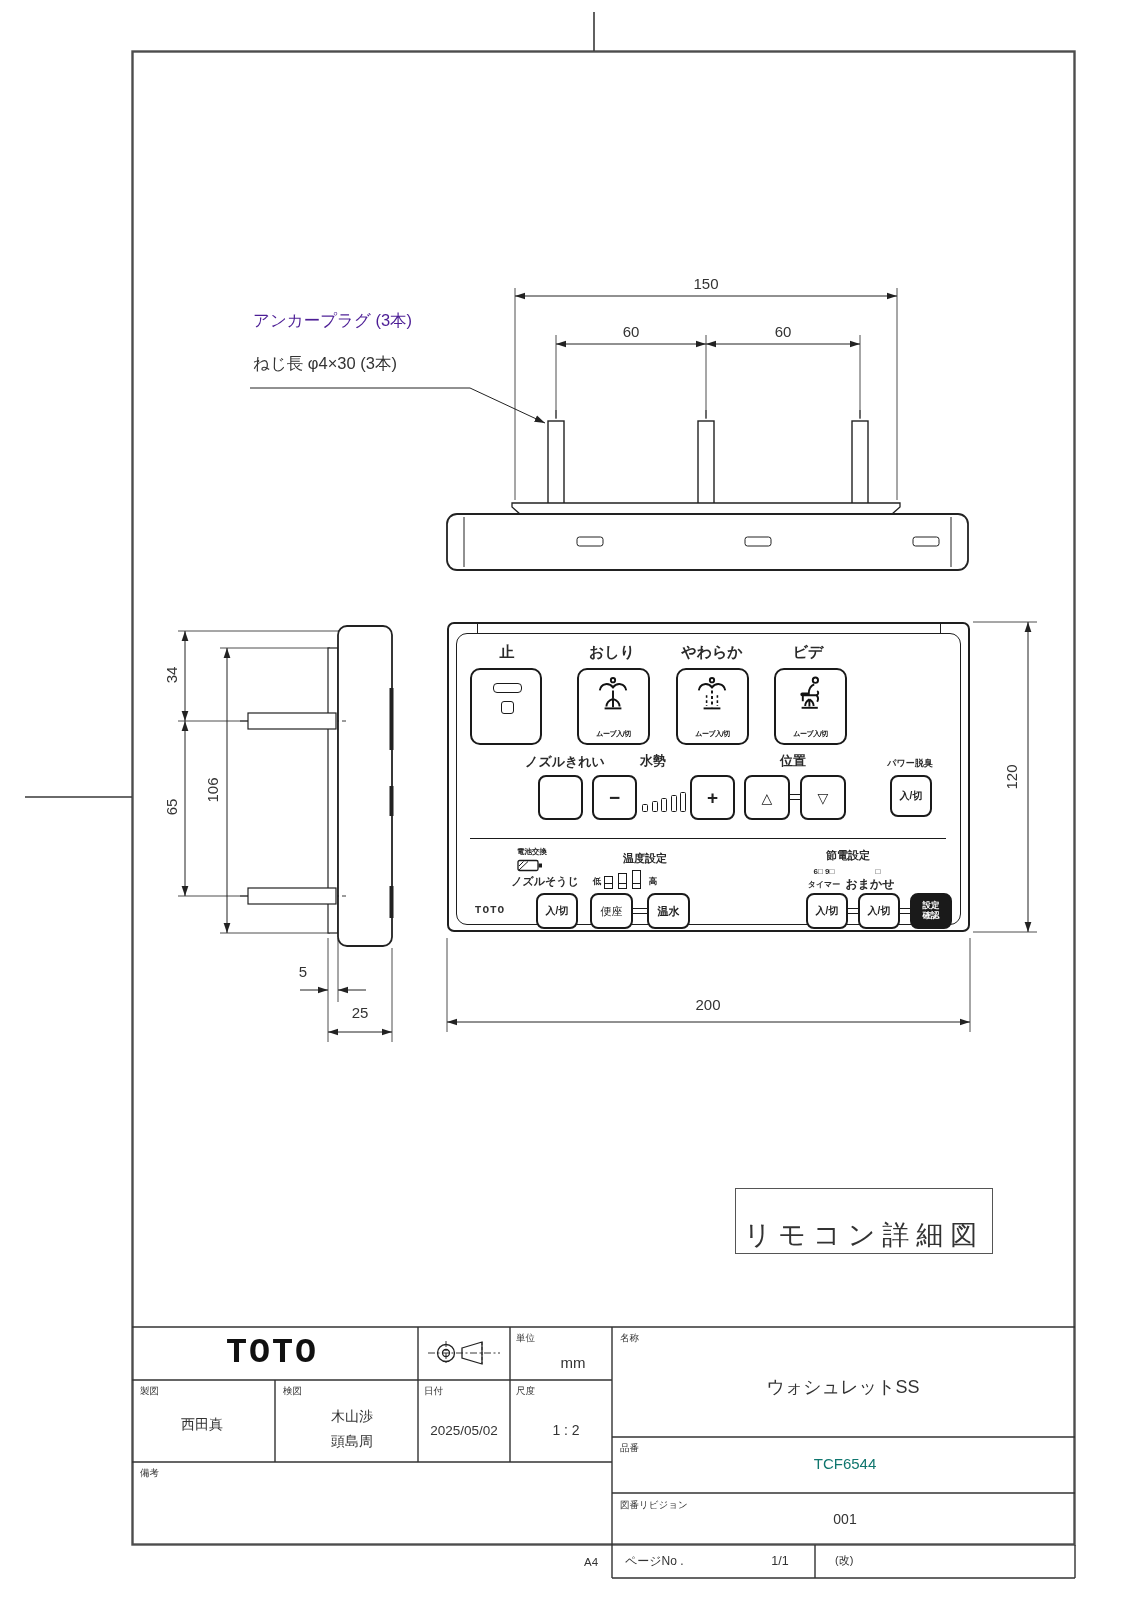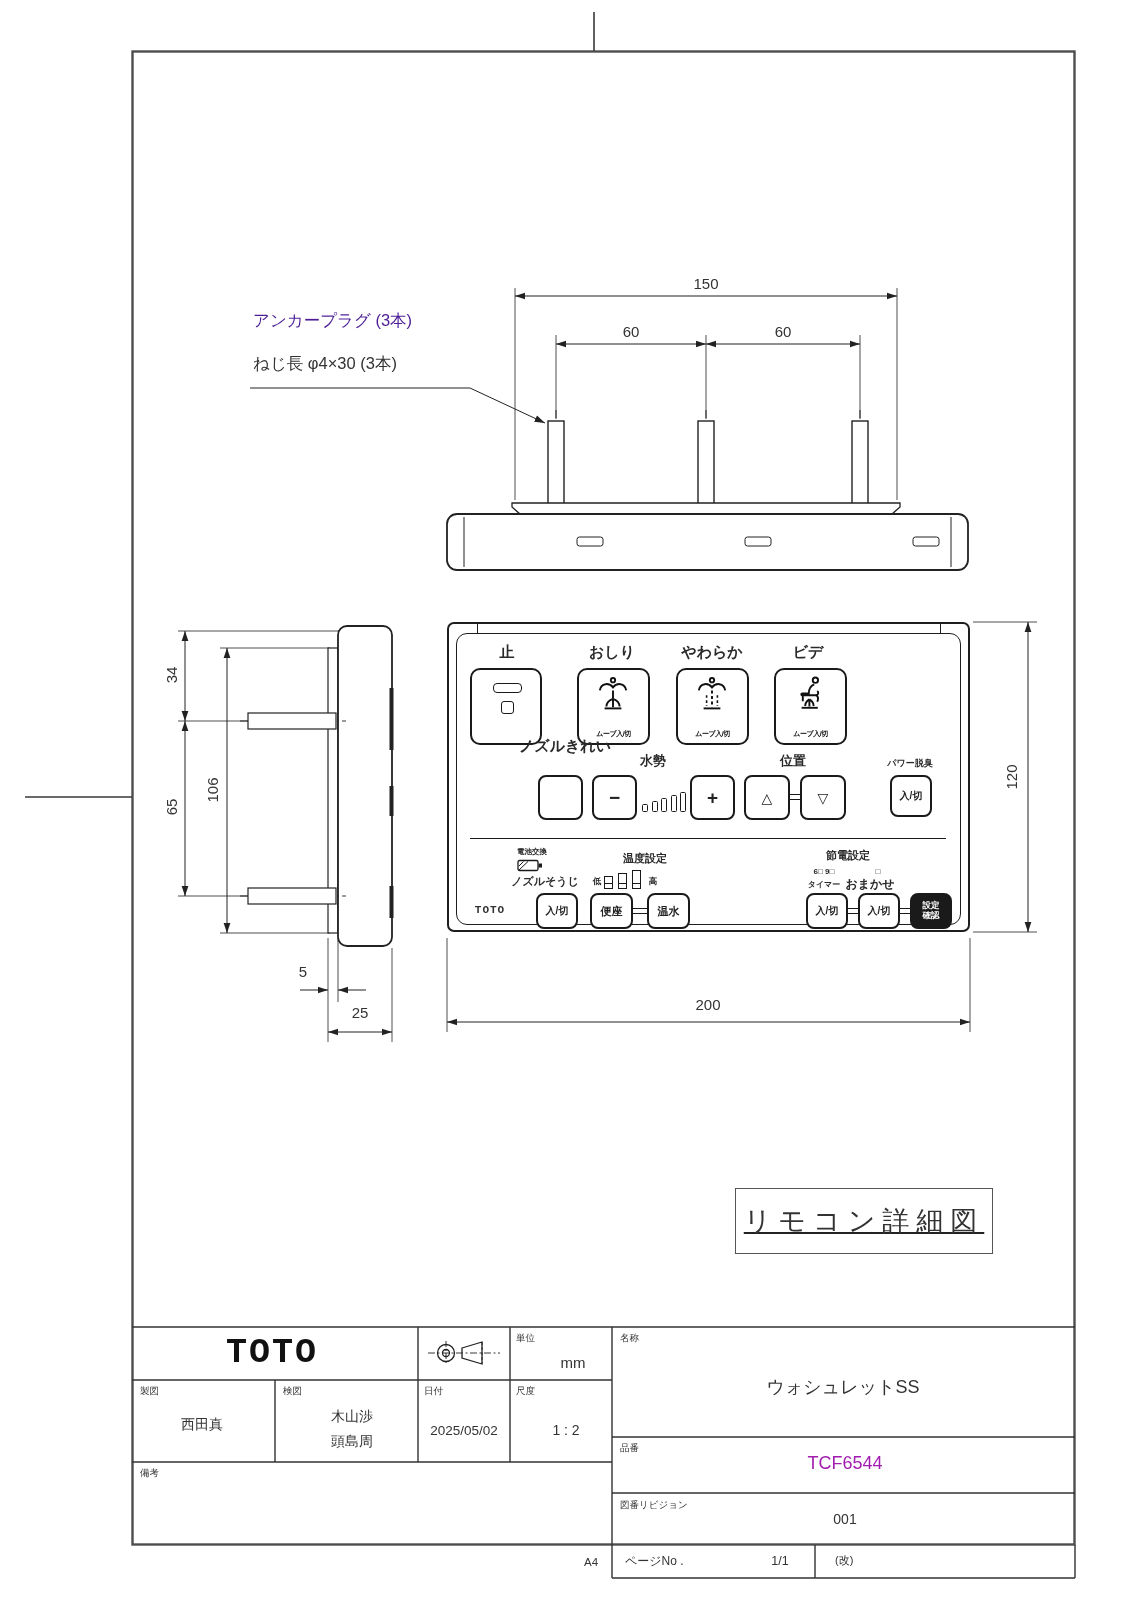--- a/index.html
+++ b/index.html
@@ -20,21 +20,21 @@
        display:flex;align-items:center;justify-content:center;box-sizing:border-box;}
   .btn.sm{border-width:2px;border-radius:8px;}
   .conn{position:absolute;height:6px;border-top:1.6px solid #1a1a1a;border-bottom:1.6px solid #1a1a1a;box-sizing:border-box;}
   .wbar{position:absolute;width:6px;border:1.1px solid #1a1a1a;background:#fff;border-radius:1.5px;box-sizing:border-box;}
   .tbar{position:absolute;width:9px;border:1.2px solid #1a1a1a;background:#fff;box-sizing:border-box;}
   .tbar i{position:absolute;left:0;right:0;bottom:0;height:4px;border-top:1.2px solid #1a1a1a;display:block;}
   .movelbl{position:absolute;left:0;right:0;bottom:4px;text-align:center;font-size:7px;font-weight:bold;color:#111;letter-spacing:-0.5px;}
   .divider{position:absolute;left:23px;right:24px;top:216px;border-top:1.6px solid #1a1a1a;}
   
   #caption-box{position:absolute;left:735px;top:1188px;width:256px;height:64px;border:1.6px solid #555;
-               display:flex;align-items:center;justify-content:center;text-decoration:underline;}
+               display:flex;align-items:flex-end;justify-content:center;}
   .tb-label{font-size:9.5px;color:#333;}
   .tb-val{font-size:14px;color:#333;}
   .serif{font-family:Liberation Mono, monospace;}
 </style>
 </head>
 <body>
 
 <div id="page">
 
   <svg class="abs" style="left:0;top:0" width="1131" height="1600" viewBox="0 0 1131 1600">
@@ -174,21 +174,21 @@
       <svg width="36" height="36" viewBox="0 0 30 30" style="position:absolute;left:16px;top:6px" stroke="#111" fill="none" stroke-width="1.6">
         <circle cx="19.5" cy="3.5" r="2.2"></circle>
         <path d="M18.5,7 C15,8.5 14,11 14,14.5 L8.5,14.5 C7.5,14.5 7.5,16 8.5,16 L20,16 C22,16 22.5,13.5 21,12.5"></path>
         <path d="M9,16 V21 M20.5,16 C22,17.5 22,19.5 21,21.5"></path>
         <path d="M14.5,19.5 C12,21 11,23 11,25 M14.5,19.5 C17,21 18,23 18,25 M14.5,19.5 V25.5"></path>
         <path d="M8,26.5 H21.5"></path>
       </svg>
       <span class="movelbl">ムーブ入/切</span>
     </div>
 
-    <div class="t c b" style="left:118px;top:124px;font-size:15px">ノズルきれい</div>
+    <div class="t c b" style="left:118px;top:140px;font-size:13px">ノズルきれい</div>
     <div class="t c b" style="left:206px;top:139px;font-size:13px">水勢</div>
     <div class="t c b" style="left:346px;top:139px;font-size:13px">位置</div>
     <div class="t c b" style="left:463px;top:141px;font-size:9px">パワー脱臭</div>
 
     <div class="btn sm" style="left:91px;top:153px;width:45px;height:45px"></div>
     <div class="btn sm" style="left:145px;top:153px;width:45px;height:45px;font-size:19px;font-weight:bold">
         <span>−</span>
       </div>
     <div class="abs" style="left:195px;top:153px;width:46px;height:45px">
       <div class="wbar" style="left:0px;bottom:8px;height:8px"></div>
@@ -237,21 +237,21 @@
         </div>
     </div>
     <div class="t c b" style="left:206px;top:260px;font-size:8.5px">高</div>
     <div class="t c b" style="left:377px;top:262px;font-size:8px">タイマー</div>
     <div class="t c b" style="left:423px;top:262px;font-size:12px">おまかせ</div>
 
     <div class="t c b serif" style="left:43px;top:288px;font-size:11px;color:#333;letter-spacing:1px">TOTO</div>
     <div class="btn sm" style="left:89px;top:271px;width:42px;height:36px;font-size:10px;font-weight:bold">
         <span>入/切</span>
       </div>
-    <div class="btn sm" style="left:143px;top:271px;width:43px;height:36px;font-size:11px;font-weight:bold">
+    <div class="btn sm" style="left:143px;top:271px;width:43px;height:36px;font-size:11px;font-weight:normal">
         <span>便座</span>
       </div>
     <div class="conn" style="left:186px;top:286px;width:14px"></div>
     <div class="btn sm" style="left:200px;top:271px;width:43px;height:36px;font-size:11px;font-weight:bold">
         <span>温水</span>
       </div>
     <div class="btn sm" style="left:359px;top:271px;width:42px;height:36px;font-size:10px;font-weight:bold">
         <span>入/切</span>
       </div>
     <div class="conn" style="left:401px;top:286px;width:10px"></div>
@@ -286,21 +286,21 @@
 
   <div class="t tb-label" style="left:516px;top:1385px">尺度</div>
   <div class="t c tb-val" style="left:566px;top:1430px">1 : 2</div>
 
   <div class="t tb-label" style="left:140px;top:1467px">備考</div>
 
   <div class="t tb-label" style="left:620px;top:1332px">名称</div>
   <div class="t c" style="left:843px;top:1387px;font-size:18px;color:#333">ウォシュレットSS</div>
 
   <div class="t tb-label" style="left:620px;top:1442px">品番</div>
-  <div class="t c" style="left:845px;top:1463px;font-size:18px;color:#a21caf">TCF6544</div>
+  <div class="t c" style="left:845px;top:1463px;font-size:15px;color:#0f766e">TCF6544</div>
 
   <div class="t tb-label" style="left:620px;top:1499px">図番リビジョン</div>
   <div class="t c tb-val" style="left:845px;top:1519px">001</div>
 
   <div class="t" style="left:625px;top:1553px;font-size:12px;color:#333">ページNo .</div>
   <div class="t c" style="left:780px;top:1561px;font-size:12.5px;color:#333">1/1</div>
   <div class="t" style="left:835px;top:1553px;font-size:11px;color:#333">(改)</div>
   <div class="t c" style="left:591px;top:1562px;font-size:11.5px;color:#333">A4</div>
 
 </div>

